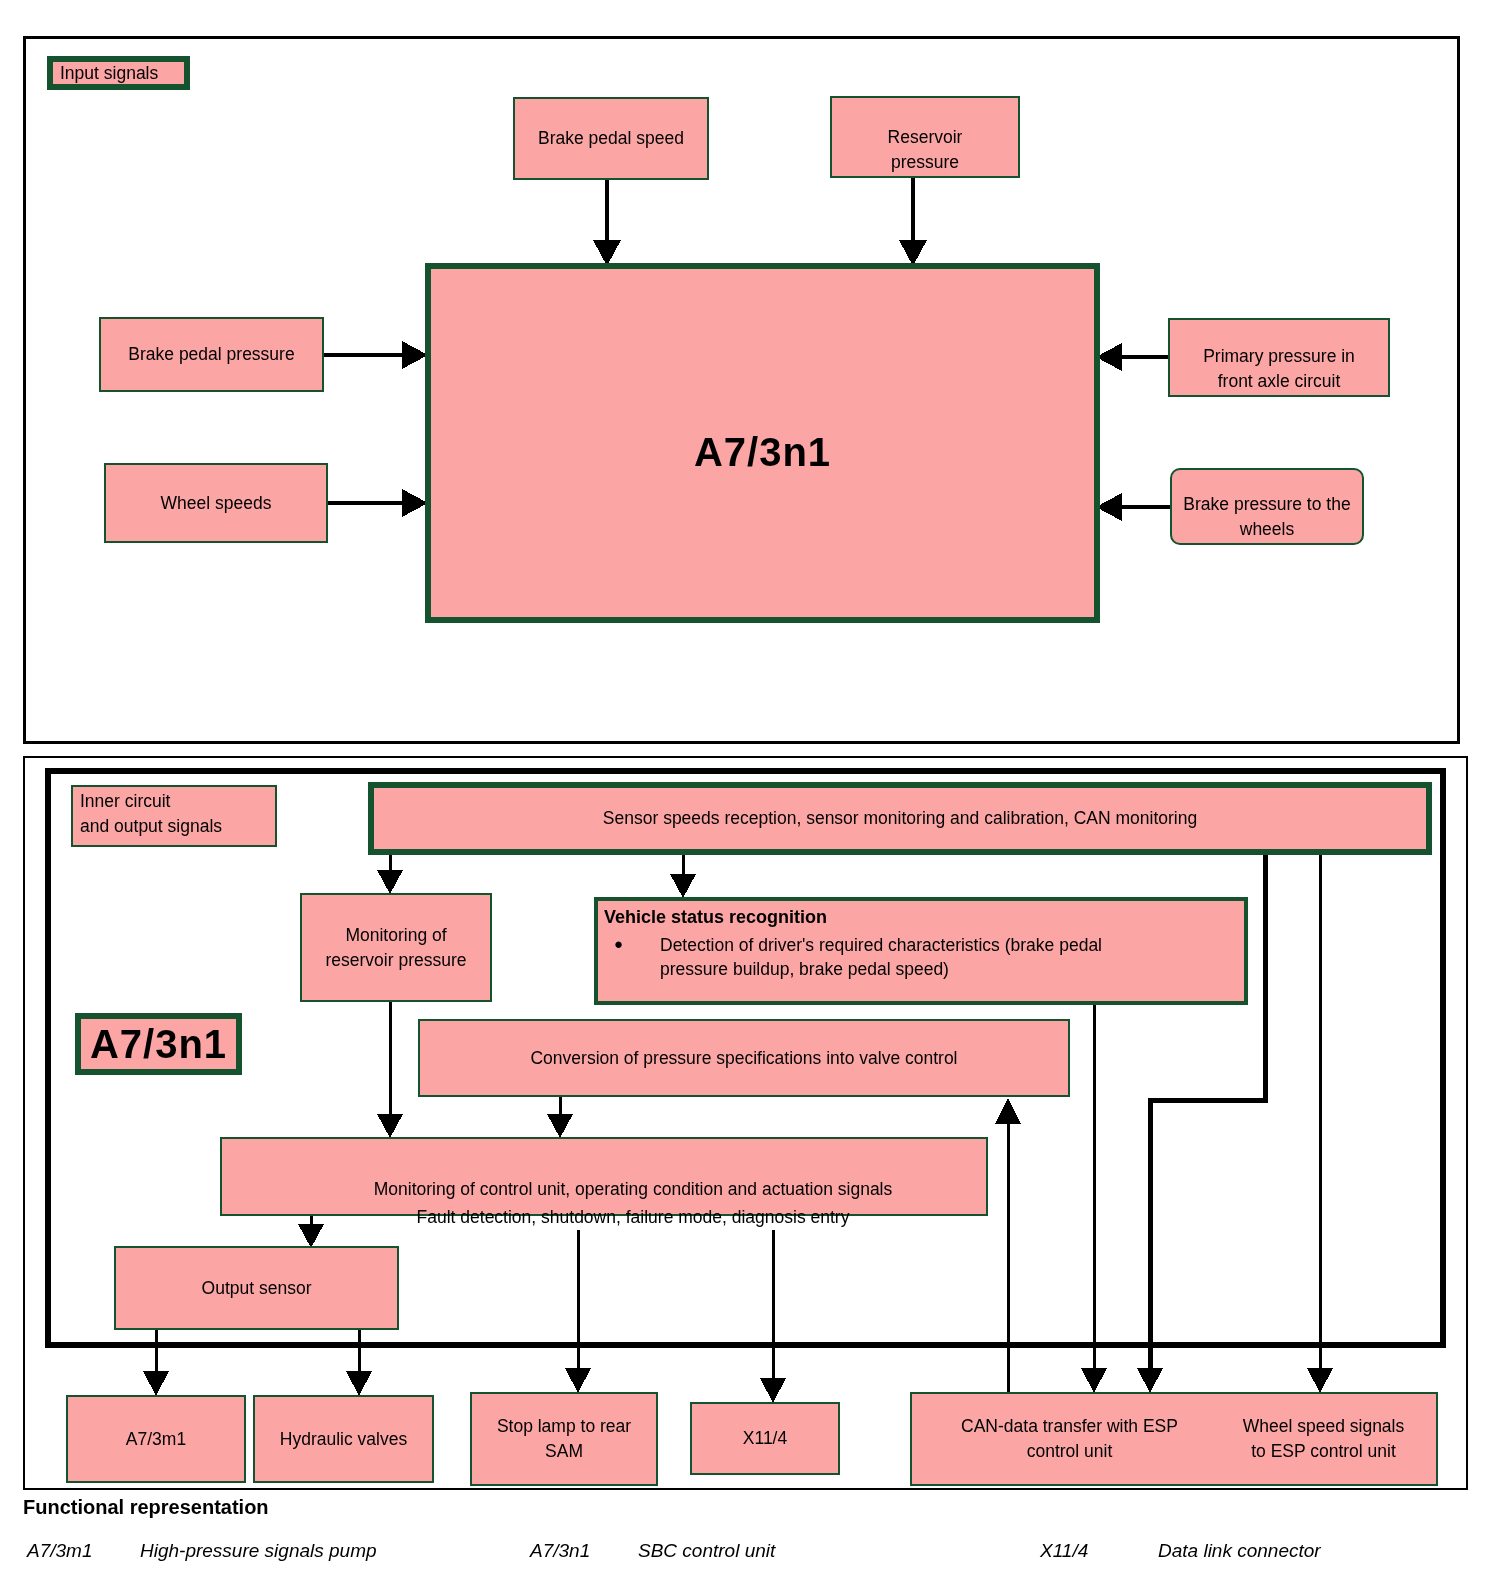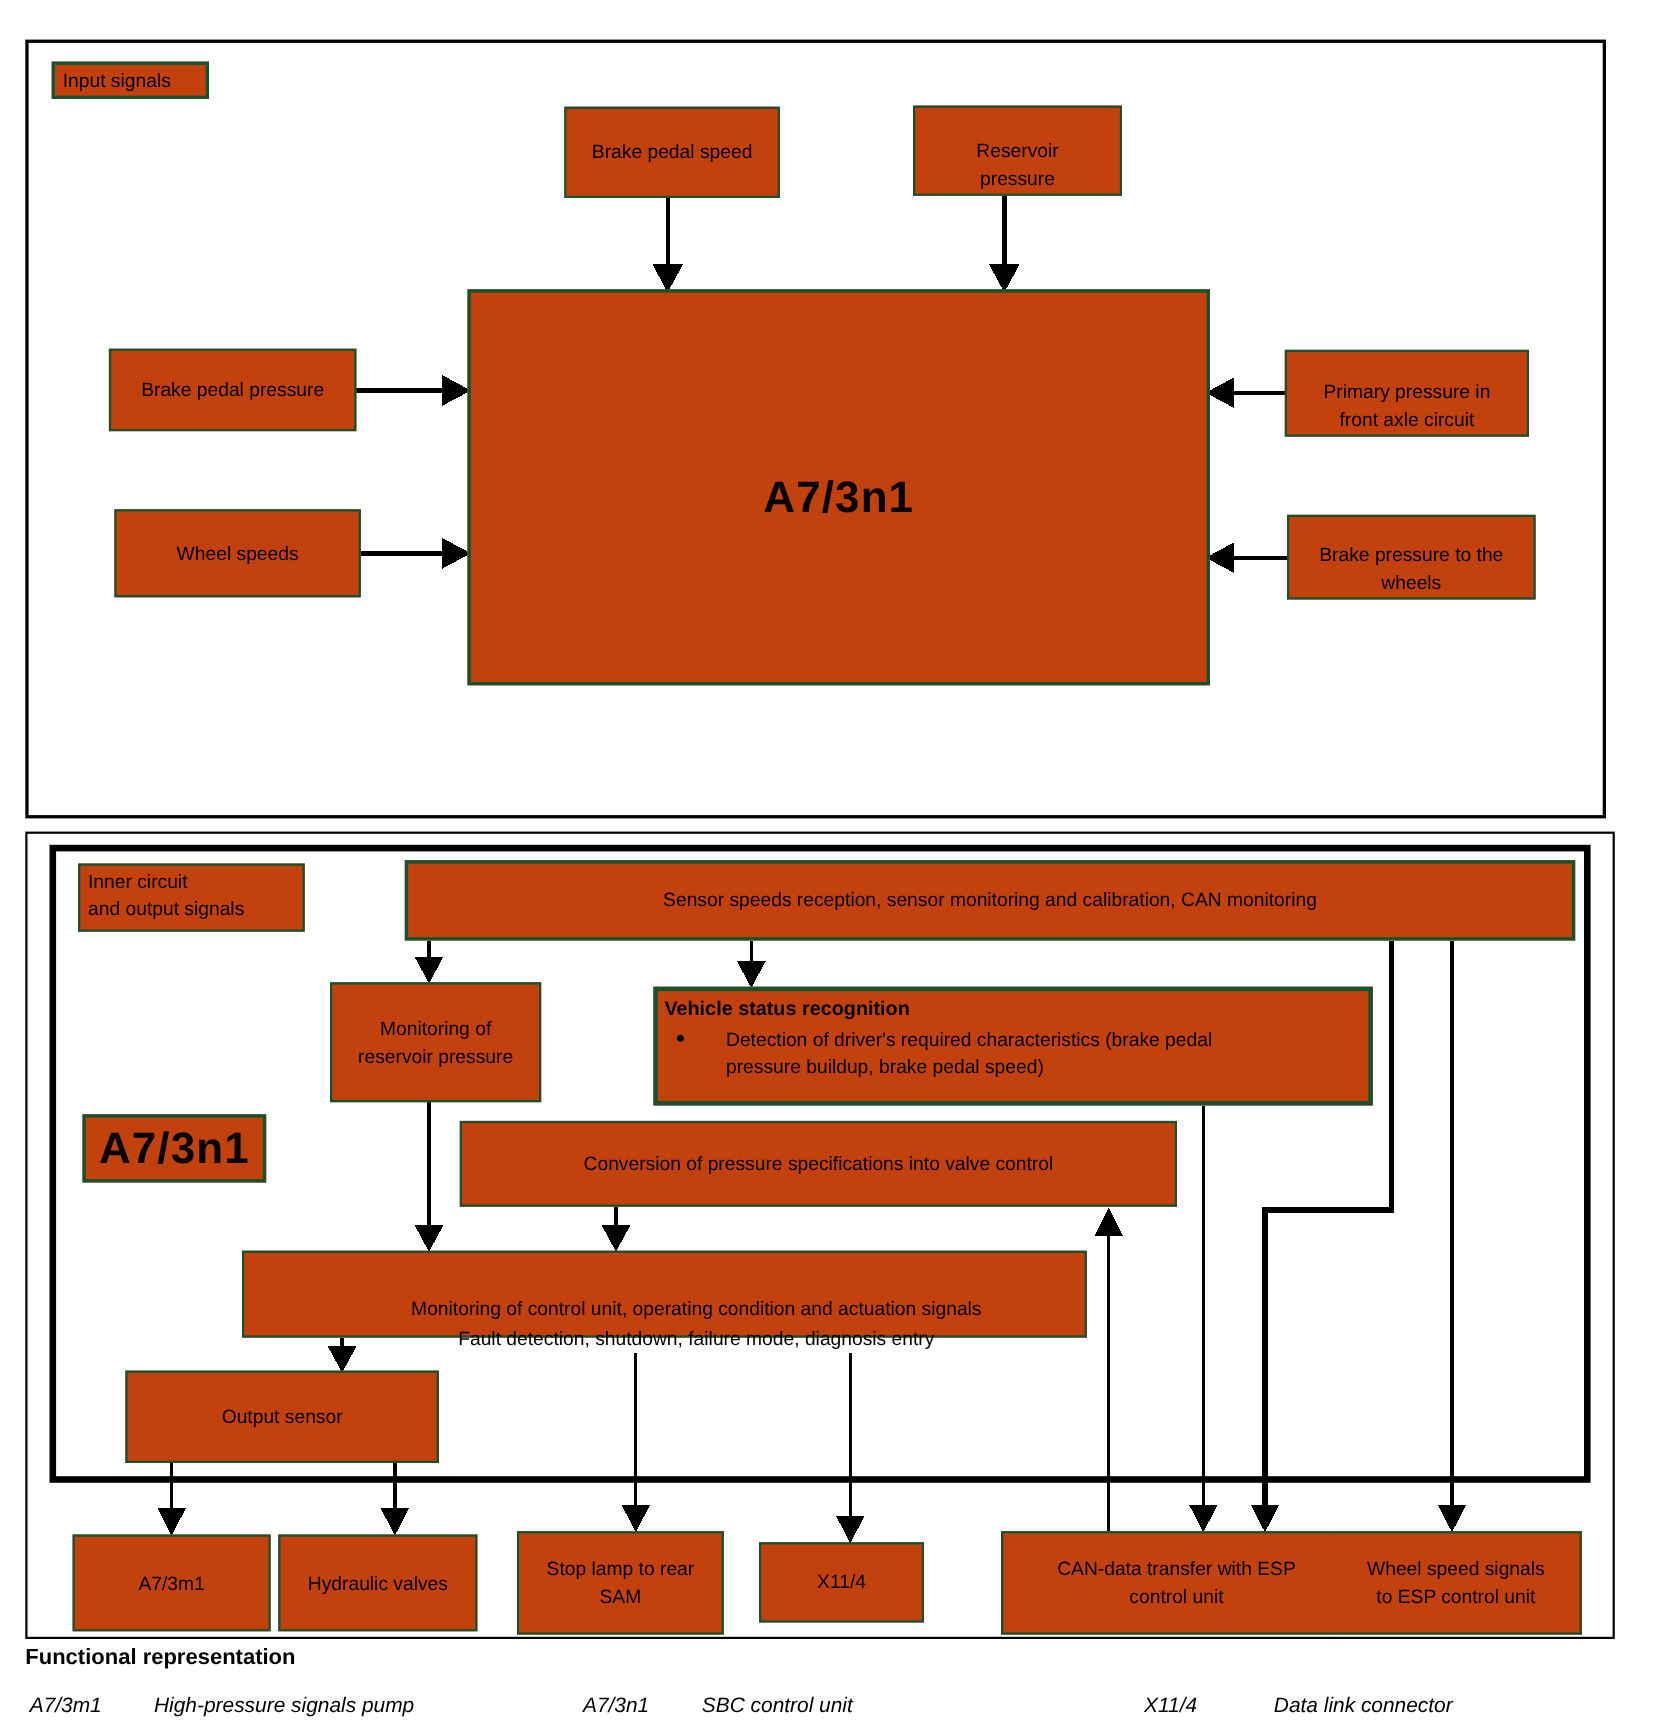--- a/index.html
+++ b/index.html
@@ -4,21 +4,21 @@
 <style>
   html,body{margin:0;padding:0;background:#ffffff;}
   .canvas{
     position:relative;width:1504px;height:1574px;background:#ffffff;
     font-family:"Liberation Sans","DejaVu Sans",sans-serif;color:#000;
     overflow:hidden;
   }
   .connectors{position:absolute;left:0;top:0;z-index:1;}
   .frame{position:absolute;border:3px solid #000;box-sizing:border-box;background:transparent;z-index:2;}
   .box{
-    position:absolute;border:3px solid #14532d;background:#c2410c;box-sizing:border-box;
+    position:absolute;border:6px solid #14532d;background:#fca5a5;box-sizing:border-box;
     display:flex;align-items:center;justify-content:center;text-align:center;
     font-size:17.5px;line-height:1.42;z-index:3;
   }
   .box.bottomAlign{align-items:flex-end;padding-bottom:1px;}
   .box .w{display:block;}
   .labelbox{justify-content:flex-start;text-align:left;padding-left:7px;}
   .big-label{font-size:40px;font-weight:bold;letter-spacing:1px;}
   .vsr{flex-direction:column;align-items:flex-start;justify-content:flex-start;text-align:left;padding:4px 6px;border-width:4px;}
   .vsr-title{font-weight:bold;font-size:18px;}
   .vsr-item{display:flex;margin-top:2px;}
@@ -99,21 +99,21 @@
   </div>
 
   <div class="box" style="left:104px;top:463px;width:224px;height:80px;border-width:2px;">
     <span class="w">Wheel speeds</span>
   </div>
 
   <div class="box bottomAlign" style="left:1168px;top:318px;width:222px;height:79px;border-width:2px;">
     <span class="w" style="width:172px;">Primary pressure in front axle circuit</span>
   </div>
 
-  <div class="box bottomAlign" style="left:1170px;top:468px;width:226px;height:77px;border-width:2px;">
+  <div class="box bottomAlign" style="left:1170px;top:468px;width:194px;height:77px;border-width:2px;border-radius:10px;">
     <span class="w" style="width:178px;">Brake pressure to the wheels</span>
   </div>
 
   <div class="frame" style="left:23px;top:756px;width:1445px;height:734px;border-width:2px;"></div>
 
   <div class="frame" style="left:45px;top:768px;width:1401px;height:580px;border-width:6px;"></div>
 
   <div class="box labelbox" style="left:71px;top:785px;width:206px;height:62px;border-width:2px;align-items:flex-start;padding-top:2px;">
     <span class="w">
       <span>Inner circuit</span><br>

